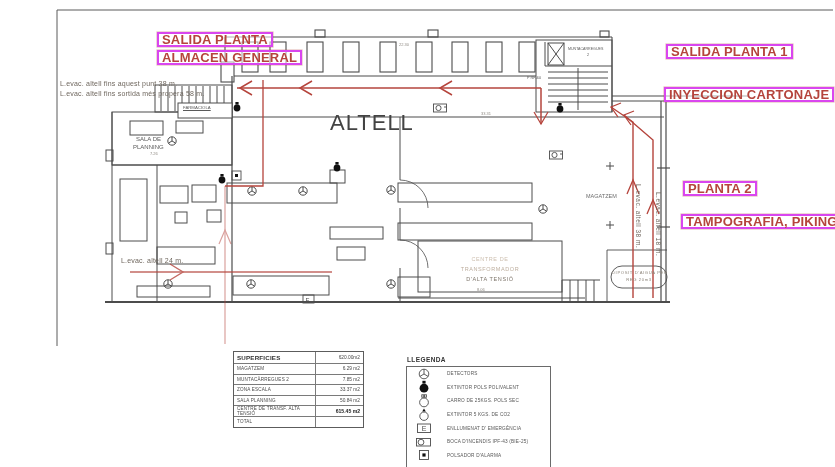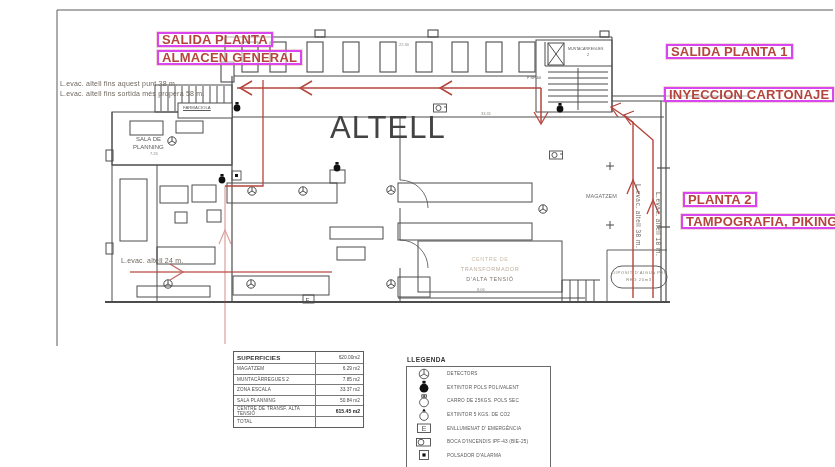--- a/index.html
+++ b/index.html
@@ -10,21 +10,21 @@
   svg.plan{position:absolute;left:0;top:0;pointer-events:none;}
   .rlabel{
     position:absolute;border:2px solid #d946ef;color:#b5443c;font-weight:bold;
     font-size:13px;line-height:9px;padding:1px 3px;white-space:nowrap;
     background:rgba(255,255,255,.55);box-shadow:0 0 0 .6px rgba(181,68,60,.35);
     letter-spacing:.2px;
   }
   .note{position:absolute;font-size:7px;color:#6f675e;white-space:nowrap;letter-spacing:.2px;}
   .tinygray{position:absolute;color:#8f8a83;white-space:nowrap;}
   .vtext{position:absolute;writing-mode:vertical-rl;font-size:6.5px;color:#6f675e;white-space:nowrap;letter-spacing:.5px;}
-  .bigtitle{position:absolute;font-size:31px;color:#434343;letter-spacing:1px;font-weight:400;}
+  .bigtitle{position:absolute;font-size:22px;color:#434343;letter-spacing:1px;font-weight:400;}
   .roomlabel{position:absolute;color:#5a5a5a;white-space:nowrap;}
   .fadedline{position:absolute;white-space:nowrap;text-align:center;letter-spacing:.6px;}
 
   
   .sup-table{position:absolute;left:233px;top:351px;width:129px;border:1px solid #5c5c5c;background:#fff;}
   .sup-row{display:flex;border-top:.7px solid #7a7a7a;height:9.6px;align-items:center;}
   .sup-row:first-child{border-top:none;height:11px;}
   .sup-label{flex:1;padding-left:3px;font-size:4.6px;color:#4a4a4a;letter-spacing:.2px;}
   .sup-row:first-child .sup-label{font-size:6.2px;font-weight:bold;color:#333;}
   .sup-val{width:44px;border-left:.7px solid #7a7a7a;text-align:right;padding-right:3px;font-size:4.8px;color:#4a4a4a;height:100%;display:flex;align-items:center;justify-content:flex-end;}
@@ -243,21 +243,21 @@
       <polyline points="634,111 624,115 631,125" stroke-width="1.3"></polyline>
     </g>
   </svg>
 
   <div class="bigtitle" style="left:330px;top:110px;">ALTELL</div>
 
   <div class="rlabel" style="left:157px;top:32px;">SALIDA PLANTA</div>
   <div class="rlabel" style="left:157px;top:50px;">ALMACEN GENERAL</div>
   <div class="rlabel" style="left:622px;top:44px;margin-left:44px;">SALIDA PLANTA 1</div>
   <div class="rlabel" style="left:620px;top:87px;margin-left:44px;">INYECCION CARTONAJE</div>
-  <div class="rlabel" style="left:683px;top:192px;">PLANTA 2</div>
+  <div class="rlabel" style="left:683px;top:181px;">PLANTA 2</div>
   <div class="rlabel" style="left:681px;top:214px;">TAMPOGRAFIA, PIKING</div>
 
   <div class="note" style="left:60px;top:80px;">L.evac. altell fins aquest punt 38 m.</div>
   <div class="note" style="left:60px;top:90px;">L.evac. altell fins sortida més propera 58 m.</div>
   <div class="note" style="left:121px;top:257px;">L.evac. altell  24 m.</div>
   <div class="vtext" style="left:635px;top:184px;">L.evac. altell  38 m.</div>
   <div class="vtext" style="left:655px;top:192px;">L.evac. altell  18 m.</div>
 
   <div class="roomlabel" style="left:136px;top:136px;font-size:6px;">SALA DE</div>
   <div class="roomlabel" style="left:133px;top:144px;font-size:6px;">PLANNING</div>

